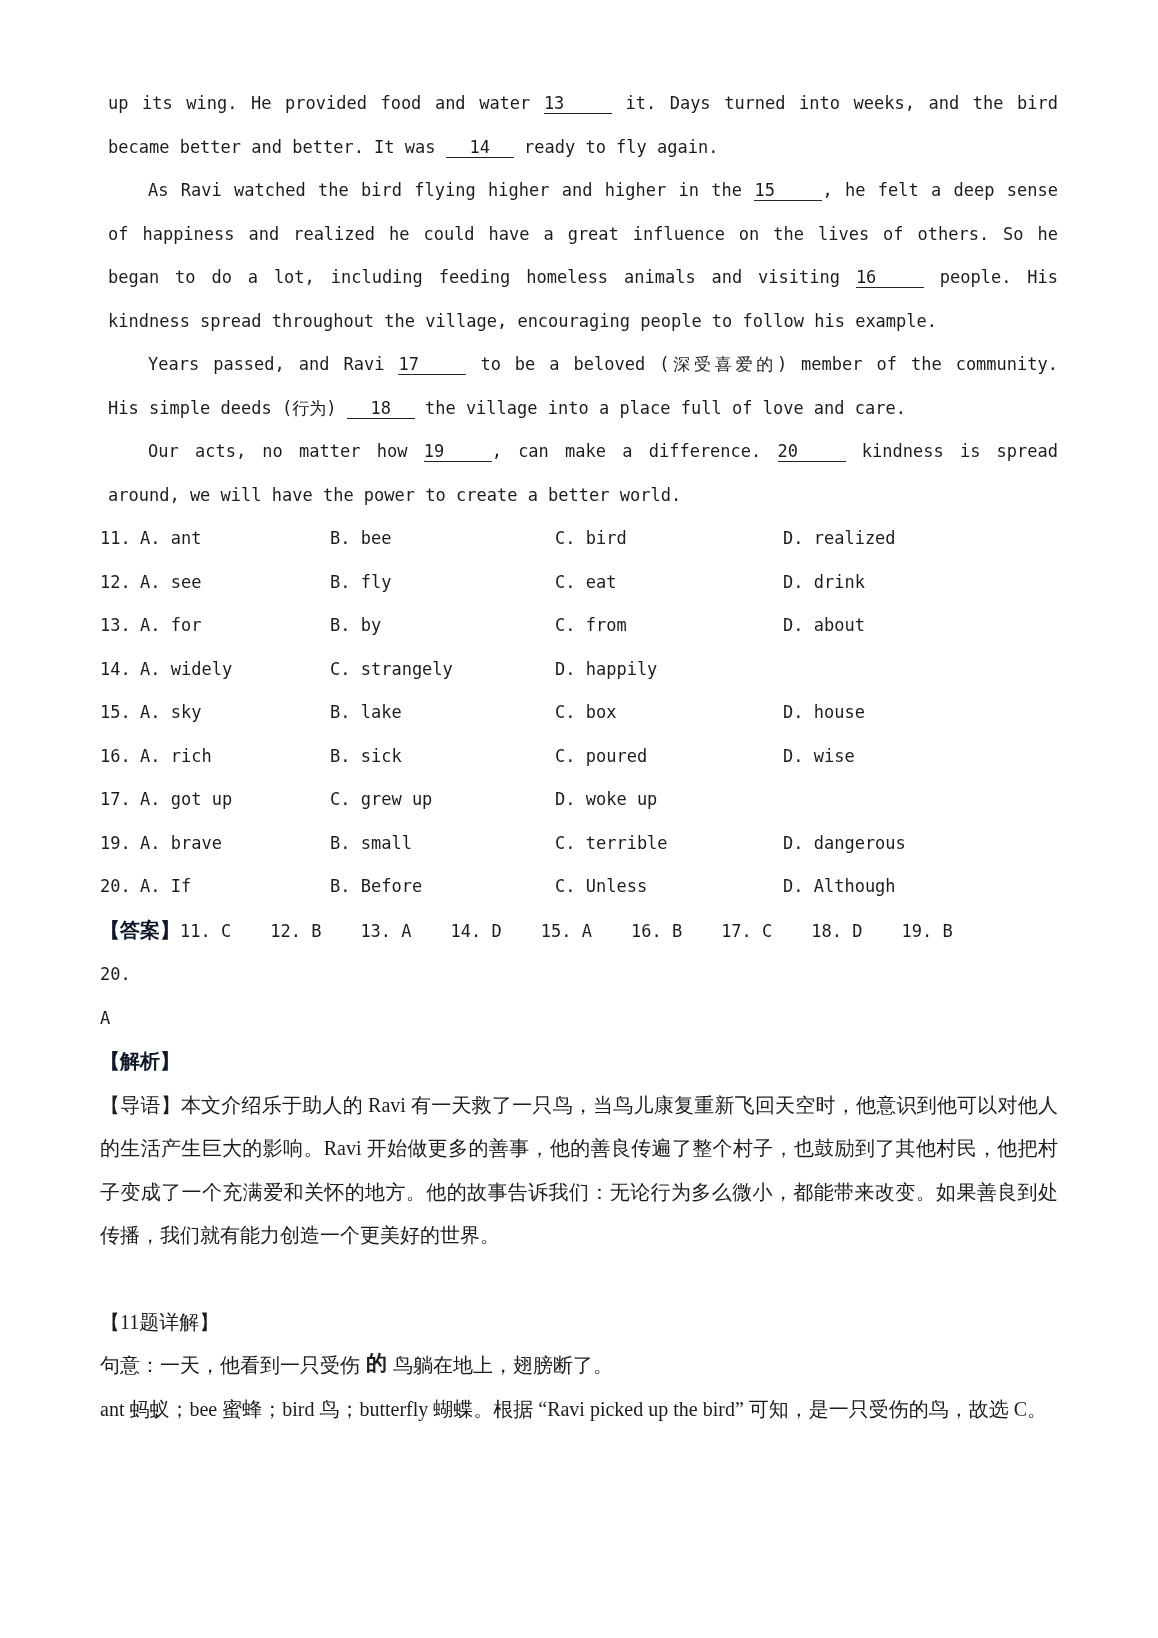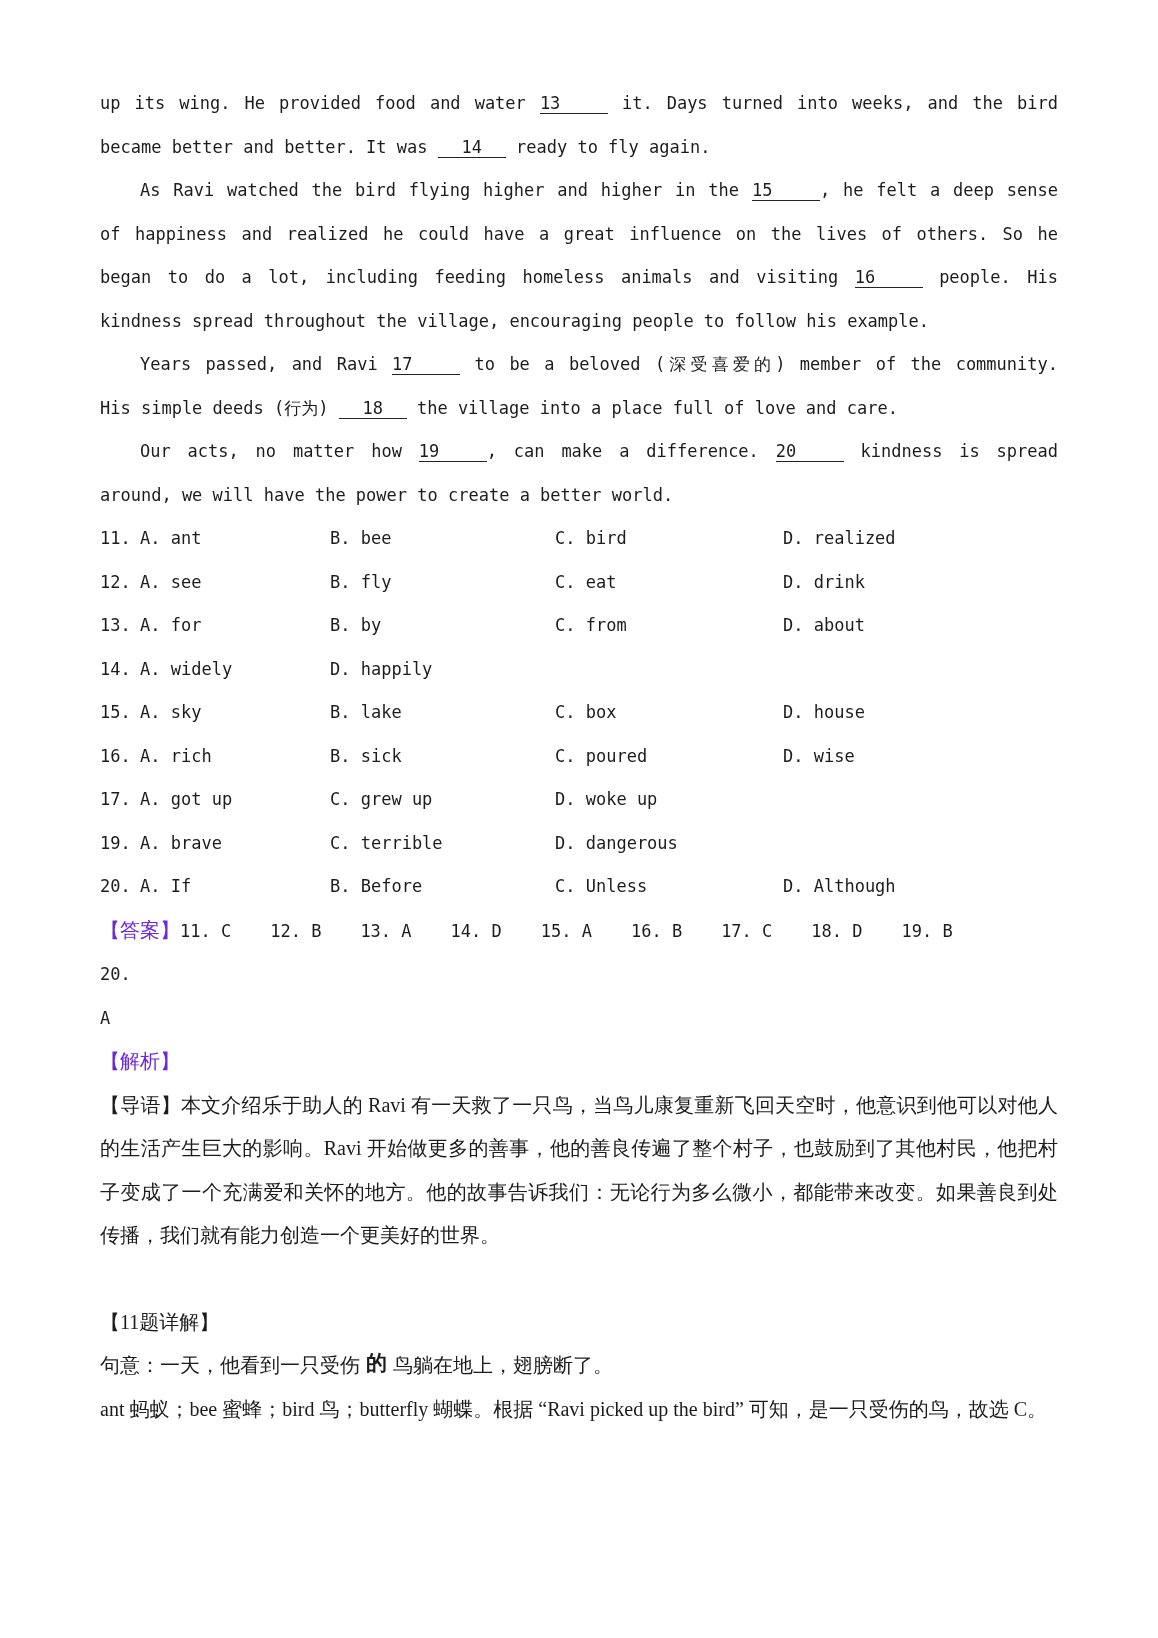--- a/index.html
+++ b/index.html
@@ -4,34 +4,34 @@
 <style>
   * { margin:0; padding:0; box-sizing:border-box; }
   html, body { background:#ffffff; }
   body {
     width:1158px; height:1638px; overflow:hidden;
     padding:82px 100px 0 100px;
     font-family:"DejaVu Sans Mono","Liberation Mono",monospace;
     font-size:17px; color:#1c1c1c;
   }
   
-  .pline { line-height:43.5px; }
+  .pline { line-height:43.5px;margin-left:8px; }
   .pline.just { text-align:justify; text-align-last:justify; text-justify:inter-word; }
   .pline.indent { padding-left:40px; }
   .blank {
     display:inline-block; min-width:68px; text-align:center;
     border-bottom:1.3px solid #222; line-height:20px; text-indent:0;
   }
   
   .q-row { display:grid; grid-template-columns:40px 190px 225px 228px auto; line-height:43.5px; }
   
   .answers { line-height:43.5px; }
   .bracket-teal {
-    color:#6d28d9;
-    font-family:"Liberation Serif","DejaVu Serif",serif; font-size:20px;
+    color:#0f172a;
+    font-family:"Liberation Serif","DejaVu Serif",serif; font-size:20px;font-weight:bold;
   }
   .ans-item { display:inline-block; margin-right:39px; }
   .ans-overflow { line-height:43.5px; }
   
   .cn { font-family:"Liberation Serif","DejaVu Serif",serif; font-size:20px; line-height:43.5px; }
   .lead { text-align:justify;font-family:Liberation Serif, serif; }
   .detail-label { margin-top:43px; }
   .emph {
     font-family:"DejaVu Sans","Liberation Sans",sans-serif;
     font-weight:700; font-size:21px; margin:0 6px;
@@ -74,20 +74,21 @@
       <div class="q-row">
         <span>13.</span>
         <span>A. for</span>
         <span>B. by</span>
         <span>C. from</span>
         <span>D. about</span>
       </div>
       <div class="q-row">
         <span>14.</span>
         <span>A. widely</span>
+        <span>C. strangely</span>
         <span>D. happily</span>
       </div>
       <div class="q-row">
         <span>15.</span>
         <span>A. sky</span>
         <span>B. lake</span>
         <span>C. box</span>
         <span>D. house</span>
       </div>
       <div class="q-row">
@@ -99,20 +100,21 @@
       </div>
       <div class="q-row">
         <span>17.</span>
         <span>A. got up</span>
         <span>C. grew up</span>
         <span>D. woke up</span>
       </div>
       <div class="q-row">
         <span>19.</span>
         <span>A. brave</span>
+        <span>B. small</span>
         <span>C. terrible</span>
         <span>D. dangerous</span>
       </div>
       <div class="q-row">
         <span>20.</span>
         <span>A. If</span>
         <span>B. Before</span>
         <span>C. Unless</span>
         <span>D. Although</span>
       </div>

